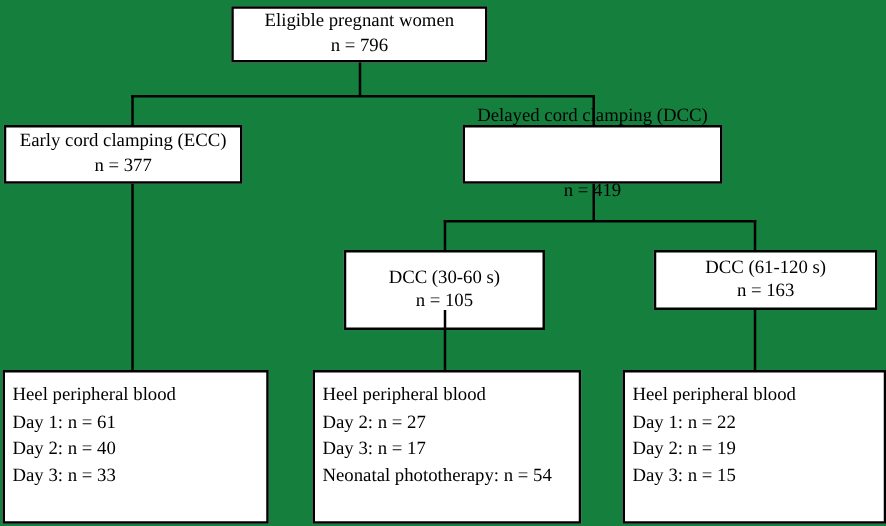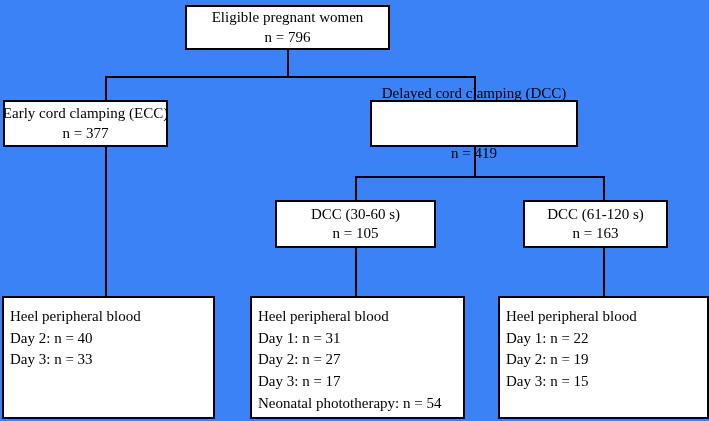--- a/index.html
+++ b/index.html
@@ -4,21 +4,21 @@
 <style>
   html, body {
     margin: 0;
     padding: 0;
     background: #ffffff;
   }
   #flowchart {
     position: relative;
     width: 709px;
     height: 421px;
-    background: #3b82f6;
+    background: #15803d;
     font-family: "Liberation Serif", "DejaVu Serif", serif;
     color: #000000;
     overflow: hidden;
   }
   .node {
     position: absolute;
     box-sizing: border-box;
     border: 2px solid #000000;
     background: #ffffff;
     display: flex;
@@ -63,59 +63,59 @@
   <div class="node center" style="left:185px; top:5px; width:205px; height:45px;">
     <span class="line">Eligible pregnant women</span>
     <span class="line">n = 796</span>
   </div>
 
   <div class="connector v" style="left:287px; top:50px; height:26px;"></div>
   <div class="connector h" style="left:105px; top:76px; width:371px;"></div>
   <div class="connector v" style="left:105px; top:76px; height:24px;"></div>
   <div class="connector v" style="left:474px; top:76px; height:24px;"></div>
 
-  <div class="node center" style="left:3px; top:100px; width:165px; height:47px;">
+  <div class="node center" style="left:3px; top:100px; width:191px; height:47px;">
     <span class="line">Early cord clamping (ECC)</span>
     <span class="line">n = 377</span>
   </div>
 
   <div class="node center" style="left:370px; top:100px; width:208px; height:47px;gap:40px;">
     <span class="line">Delayed cord clamping (DCC)</span>
     <span class="line">n = 419</span>
   </div>
 
   <div class="connector v" style="left:105px; top:147px; height:149px;"></div>
 
   <div class="connector v" style="left:474px; top:147px; height:29px;"></div>
   <div class="connector h" style="left:355px; top:176px; width:250px;"></div>
   <div class="connector v" style="left:355px; top:176px; height:24px;"></div>
   <div class="connector v" style="left:603px; top:176px; height:24px;"></div>
 
-  <div class="node center" style="left:275px; top:200px; width:161px; height:48px;">
+  <div class="node center" style="left:275px; top:200px; width:161px; height:64px;">
     <span class="line">DCC (30-60 s)</span>
     <span class="line">n = 105</span>
   </div>
 
-  <div class="node center" style="left:523px; top:200px; width:145px; height:48px;">
+  <div class="node center" style="left:523px; top:200px; width:179px; height:48px;">
     <span class="line">DCC (61-120 s)</span>
     <span class="line">n = 163</span>
   </div>
 
   <div class="connector v" style="left:355px; top:248px; height:48px;"></div>
   <div class="connector v" style="left:603px; top:248px; height:48px;"></div>
 
   <div class="node left" style="left:2px; top:296px; width:213px; height:123px;">
     <span class="line">Heel peripheral blood</span>
+    <span class="line">Day 1: n = 61</span>
     <span class="line">Day 2: n = 40</span>
     <span class="line">Day 3: n = 33</span>
   </div>
 
   <div class="node left" style="left:250px; top:296px; width:215px; height:123px;">
     <span class="line">Heel peripheral blood</span>
-    <span class="line">Day 1: n = 31</span>
     <span class="line">Day 2: n = 27</span>
     <span class="line">Day 3: n = 17</span>
     <span class="line">Neonatal phototherapy: n = 54</span>
   </div>
 
   <div class="node left" style="left:498px; top:296px; width:211px; height:123px;">
     <span class="line">Heel peripheral blood</span>
     <span class="line">Day 1: n = 22</span>
     <span class="line">Day 2: n = 19</span>
     <span class="line">Day 3: n = 15</span>

